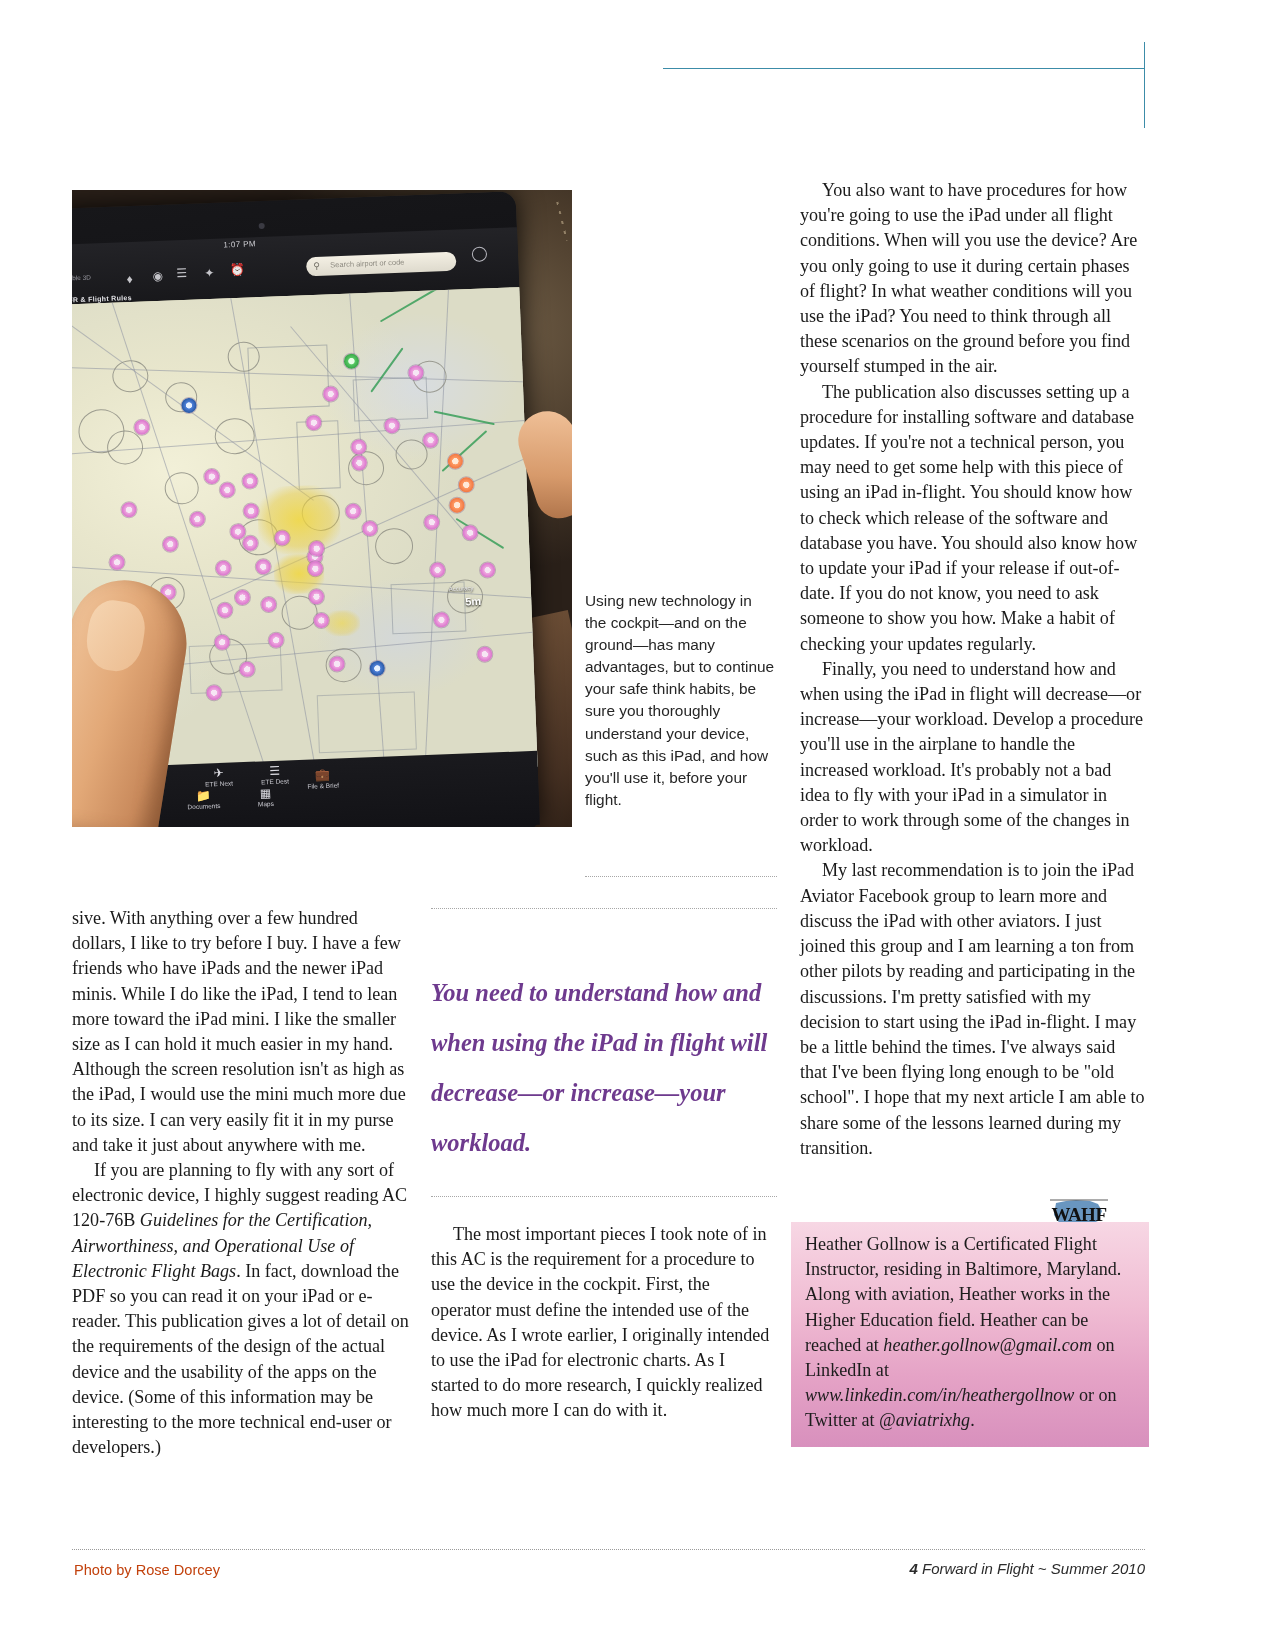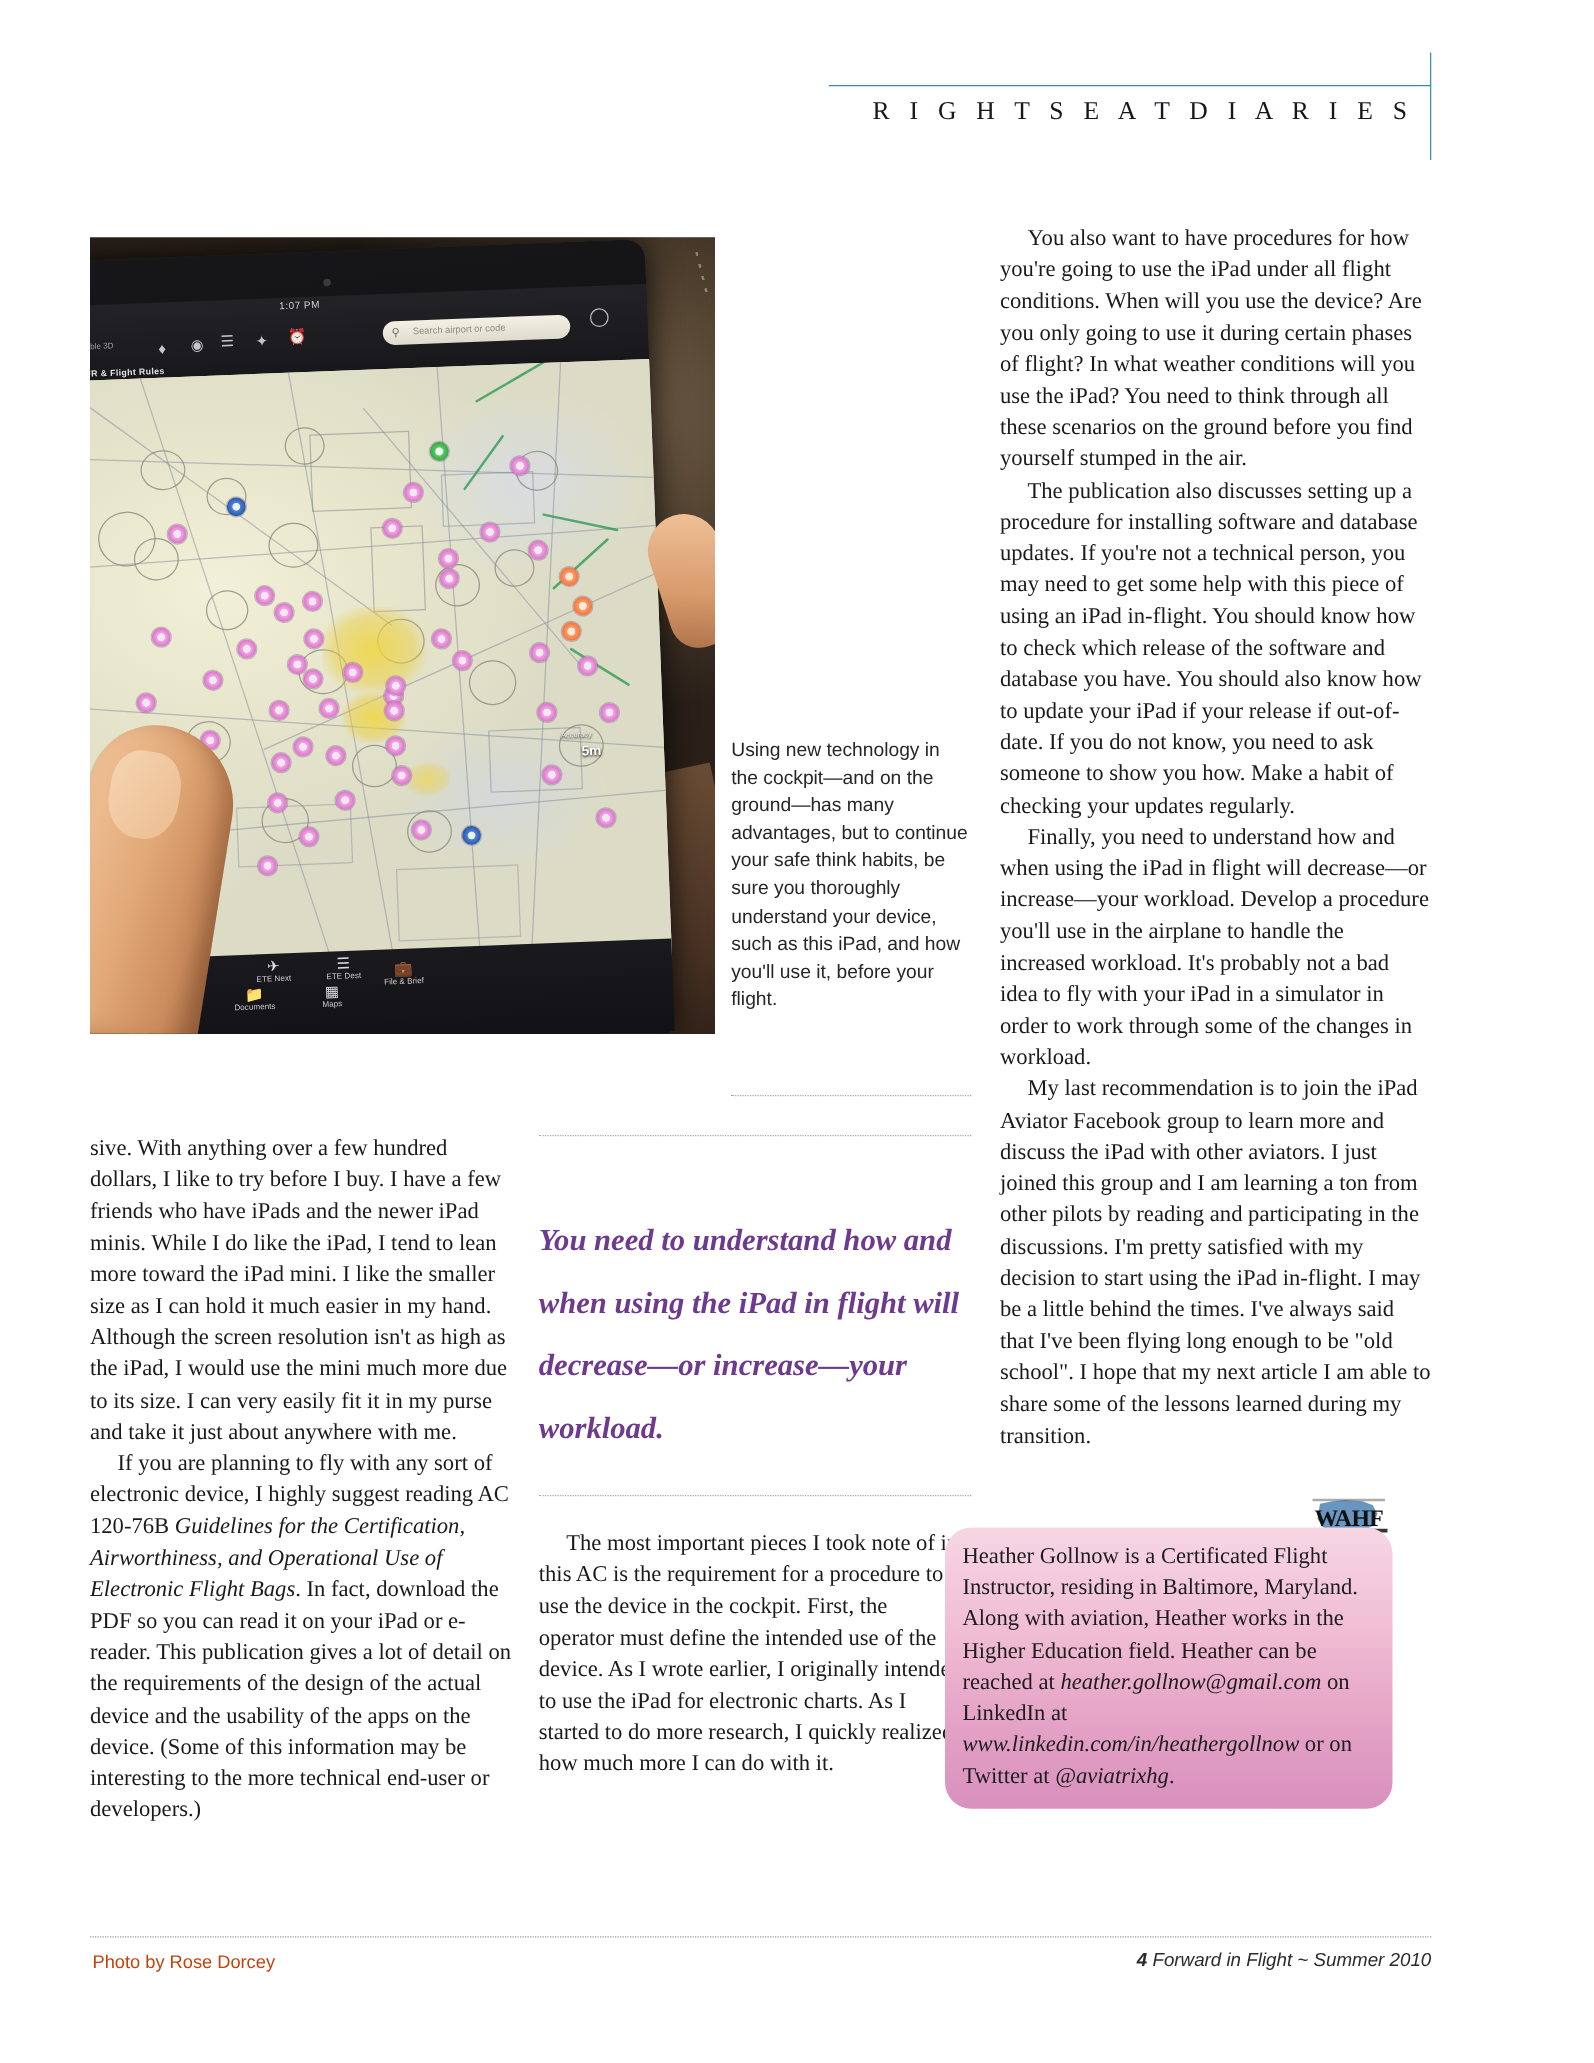--- a/index.html
+++ b/index.html
@@ -340,24 +340,23 @@
   .col p.ind { text-indent: 22px; }
   .col i, .col em { font-style: italic; }
 
   #col-left-lower  { left: 72px;  top: 906px;  width: 340px; }
   #col-mid-lower   { left: 431px; top: 1222px; width: 342px; }
   #col-right-upper { left: 800px; top: 178px;  width: 345px; }
 
   
   #bio-box {
     position: absolute;
-    left: 756px; top: 1222px;
+    left: 791px; top: 1222px;
     width: 358px; height: 225px;
     background: linear-gradient(180deg, #f7d7e4 0%, #f0bcd3 38%, #e5a3c6 68%, #d890bd 100%);
-    border-radius: 21px;
   }
   #bio-text {
     position: absolute;
     left: 14px; top: 10px;
     width: 330px;
     font-family: "Liberation Serif", serif;
     font-size: 18.1px;
     line-height: 25.2px;
     color: #1c1c1c;
   }
@@ -396,21 +395,20 @@
     color: #2b2b2b;
   }
   #footer-right .pg { font-weight: bold; font-style: italic; }
 </style>
 </head>
 <body>
 
 <div id="header">
   <div id="header-rule"></div>
   <div id="header-vrule"></div>
-  <div id="header-title">R I G H T   S E A T   D I A R I E S</div>
 </div>
 
 <div id="photo-block">
   <div id="photo">
     <div class="case-bg"></div>
     <div class="case-stitch" style="left:0px; top:22px; width:250px; transform:rotate(-3deg);"></div>
     <div class="case-stitch" style="left:470px; top:30px; width:40px; transform:rotate(76deg);"></div>
 
     <div class="case-stitch" style="left:0px; top:608px; width:240px; transform:rotate(4deg);"></div>
     <div class="desk-wood"></div>

